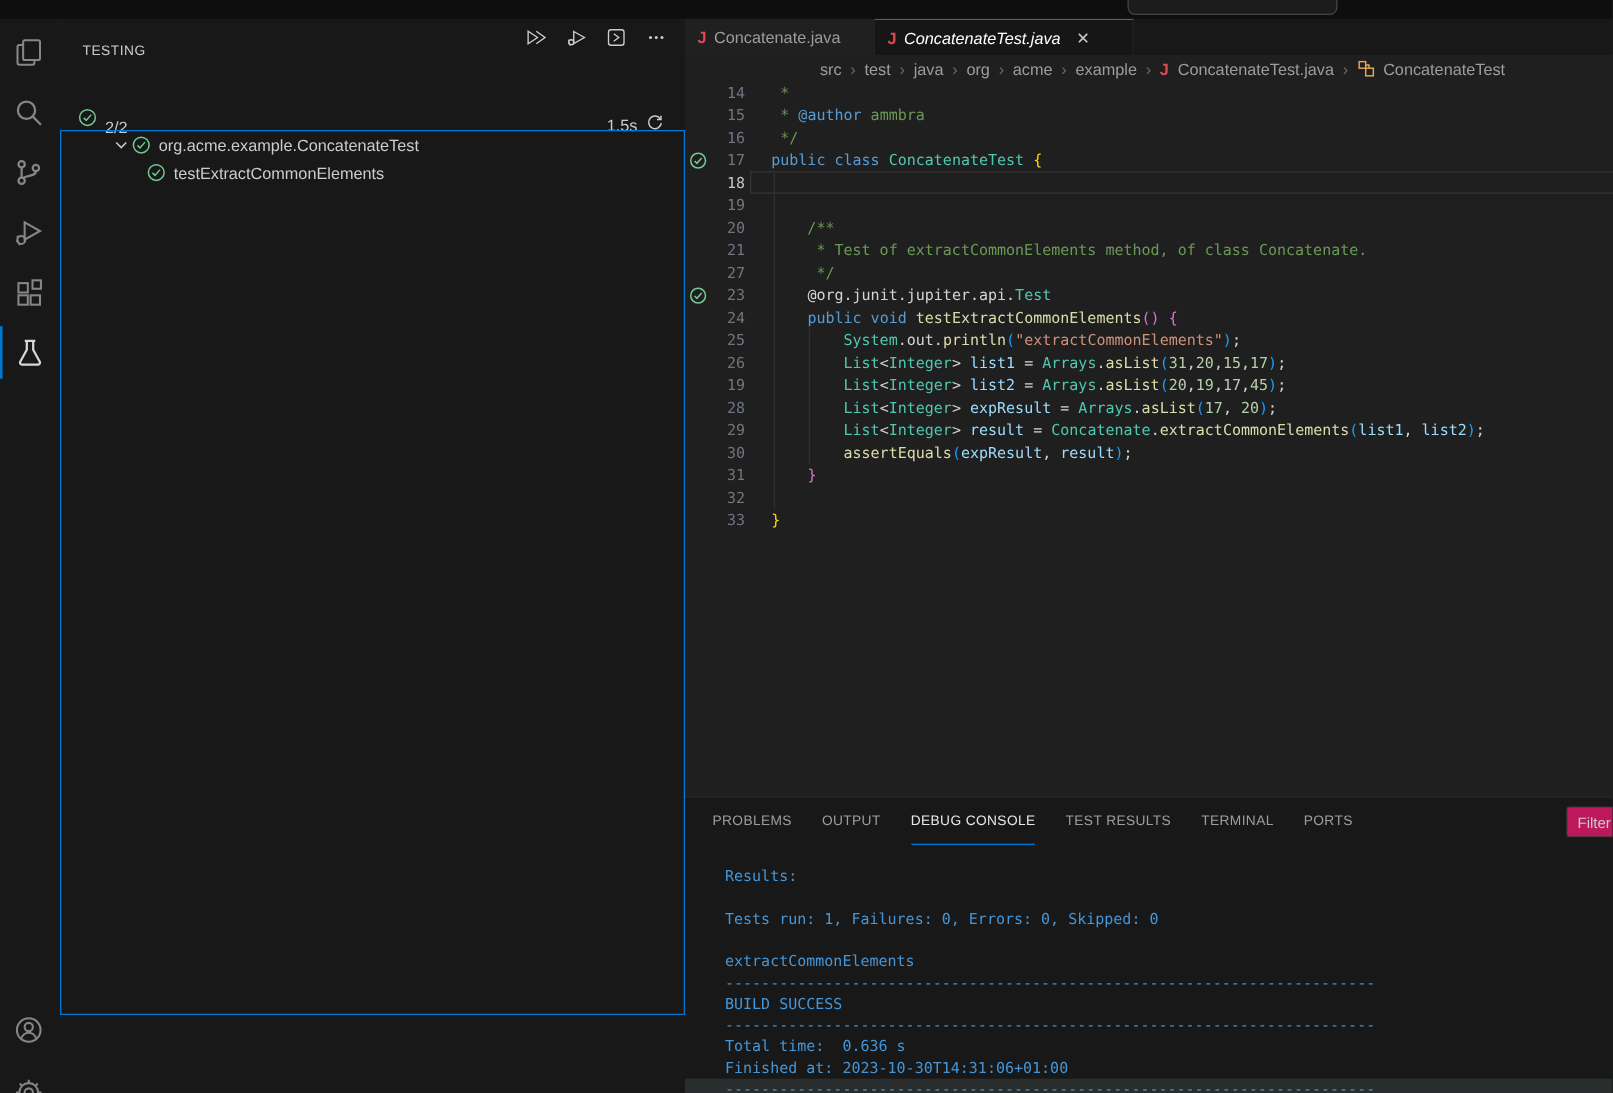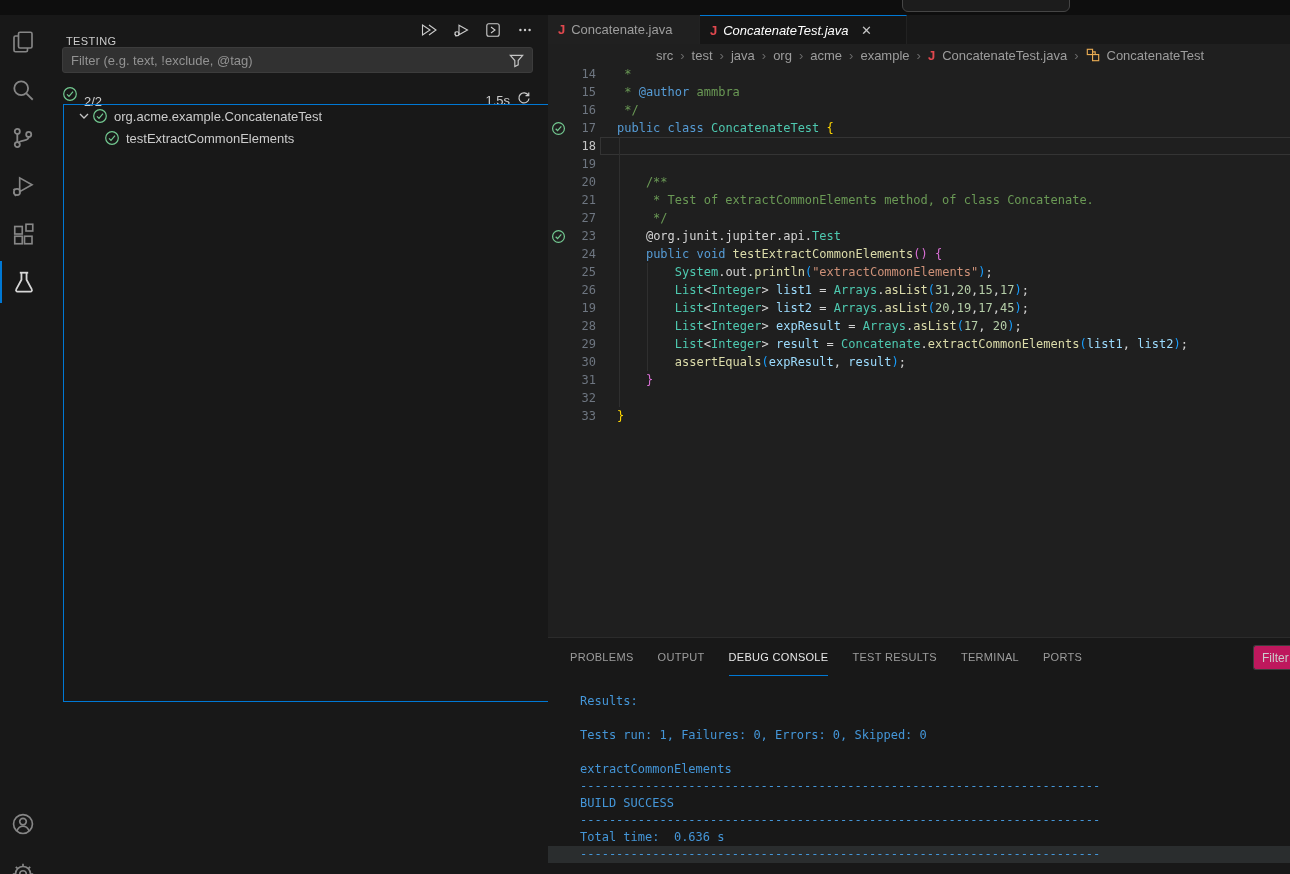--- a/index.html
+++ b/index.html
@@ -23,21 +23,21 @@
   #sidebar-title { margin-left:20px; font-size:11px; color:#cccccc; letter-spacing:.4px; }
   #sidebar-actions { position:absolute; right:12px; top:4px; display:flex; gap:10px; color:#cccccc; }
   .sb-action { width:22px; height:22px; display:flex; align-items:center; justify-content:center; border-radius:4px; cursor:pointer; }
   .sb-action svg { width:16px; height:16px; }
   #filter-input { position:absolute; left:16px; top:32px; width:471px; height:26px; background:#313131;
     border:1px solid #3c3c3c; border-radius:3px; display:flex; align-items:center; color:#929292; font-size:13px; padding-left:8px; }
   #filter-input .funnel { position:absolute; right:7px; top:4px; color:#c5c5c5; }
   #result-row { position:absolute; left:16px; top:64px; width:471px; height:30px; display:flex; align-items:flex-end; color:#cccccc; font-size:13px; }
   #result-count { margin-left:22px; }
   #result-right { position:absolute; right:2px; display:flex; align-items:center; gap:6px; }
-  #test-tree { position:absolute; left:17px; top:89px; width:500px; height:598px; border:1px solid #0078d4; }
+  #test-tree { position:absolute; left:2px; top:89px; width:500px; height:708px; border:1px solid #0078d4;padding-left:28px; }
   .tree-row { height:22px; display:flex; align-items:center; color:#cccccc; font-size:13px; cursor:pointer; }
   .tree-row .twisty { width:16px; height:16px; margin-left:12px; color:#c5c5c5; }
   .tree-row .check { width:16px; height:16px; margin-right:6px; }
   .tree-row.child { padding-left:40px; }
   .icon-check { color:#73C991; }
 
   
   #editor-group { position:absolute; left:548px; top:15px; width:742px; height:622px; background:#1f1f1f; }
   #tabbar { position:absolute; left:0; top:0; width:742px; height:29px; background:#181818; display:flex; }
   .tab { height:29px; display:flex; align-items:center; padding:0 10px; font-size:13px; border-right:1px solid #222222; cursor:pointer; }
@@ -175,28 +175,20 @@
       <span class="sb-action">
         <svg viewBox="0 0 16 16" fill="currentColor">
             <circle cx="3.4" cy="8" r="1.2"></circle>
             <circle cx="8" cy="8" r="1.2"></circle>
             <circle cx="12.6" cy="8" r="1.2"></circle>
           </svg>
       </span>
     </div>
   </div>
 
-  <div id="filter-input">
-    <span>Filter (e.g. text, !exclude, @tag)</span>
-    <span class="funnel">
-      <svg width="17" height="17" viewBox="0 0 16 16" fill="none" stroke="currentColor" stroke-width="1.1">
-          <path d="M2.2 3.2h11.6L9.6 8v4.1l-3.2 1.6V8z"></path>
-        </svg>
-    </span>
-  </div>
 
   <div id="result-row">
     <span class="icon-check" style="position:absolute;left:0;top:7px">
       <svg width="16" height="16" viewBox="0 0 16 16" fill="none" stroke="currentColor" stroke-width="1.2">
           <circle cx="8" cy="8" r="6.3"></circle>
           <path d="M5 8.3l2 2 4-4.6"></path>
         </svg>
     </span>
     <span id="result-count">2/2</span>
     <span id="result-right">
@@ -332,16 +324,17 @@
     <div class="console-pad" id="console-lines">
         <div class="console-line">Results:</div>
         <div class="console-line"></div>
         <div class="console-line">Tests run: 1, Failures: 0, Errors: 0, Skipped: 0</div>
         <div class="console-line"></div>
         <div class="console-line">extractCommonElements</div>
         <div class="console-line">------------------------------------------------------------------------</div>
         <div class="console-line">BUILD SUCCESS</div>
         <div class="console-line">------------------------------------------------------------------------</div>
         <div class="console-line">Total time:  0.636 s</div>
+        <div class="console-line">Finished at: 2023-10-30T14:31:06+01:00</div>
         <div class="console-line highlight">------------------------------------------------------------------------</div>
       </div>
   </div>
 </div>
 
 </body></html>

